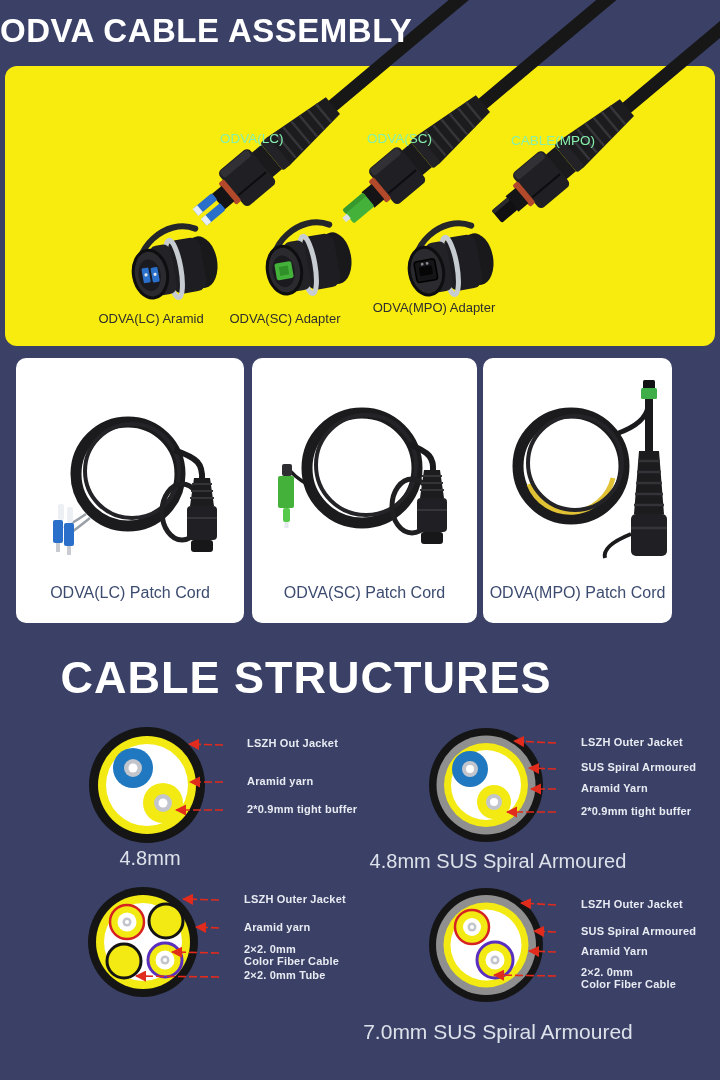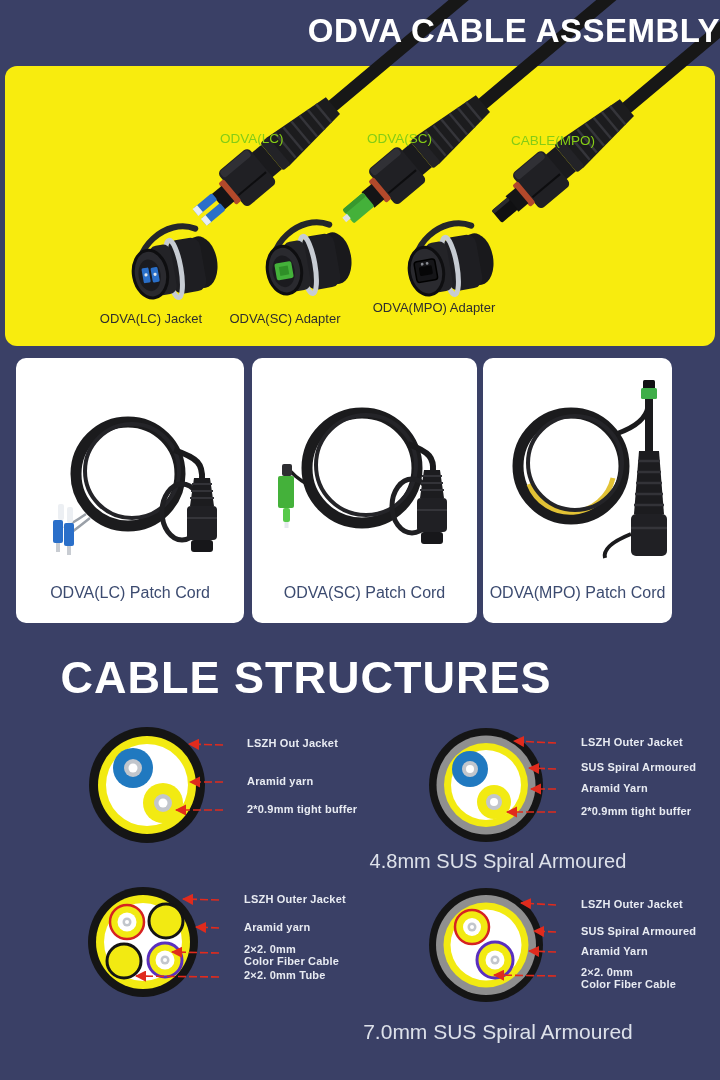--- a/index.html
+++ b/index.html
@@ -1,25 +1,25 @@
 <!DOCTYPE html>
 <html><head>
 <meta charset="utf-8">
 <style>
   html,body{margin:0;padding:0;background:#3a4066;}
   .canvas{position:relative;width:720px;height:1080px;background:#3a4066;overflow:hidden;
           font-family:"Liberation Sans",sans-serif;}
-  .h1{position:absolute;left:0;top:13px;width:720px;text-align:right;z-index:6;
+  .h1{position:absolute;left:0;top:13px;width:720px;text-align:left;z-index:6;
       font:bold 33px/1.1 "Liberation Sans",sans-serif;color:#ffffff;letter-spacing:.5px;}
   .h2{position:absolute;left:0;top:653px;width:612px;text-align:center;z-index:6;
       font:bold 45px/1.1 "Liberation Sans",sans-serif;color:#ffffff;letter-spacing:1px;}
   .yellow-panel{position:absolute;left:5px;top:66px;width:710px;height:280px;
       background:#f8ec0e;border-radius:12px;z-index:1;}
   .overlay{position:absolute;left:0;top:0;z-index:5;pointer-events:none;}
-  .conn-label{position:absolute;z-index:6;font:400 13.5px "Liberation Sans",sans-serif;color:#84cc16;}
+  .conn-label{position:absolute;z-index:6;font:400 13.5px "Liberation Sans",sans-serif;color:#86efac;}
   .adp-label{position:absolute;z-index:6;transform:translateX(-50%);
       font:400 13px "Liberation Sans",sans-serif;color:#2e2e2e;}
   .card{position:absolute;top:358px;height:265px;background:#ffffff;border-radius:10px;z-index:2;}
   .card svg{position:absolute;left:0;top:8px;}
   .card-label{position:absolute;left:0;right:0;top:226px;text-align:center;
       font:400 16px "Liberation Sans",sans-serif;color:#3c4b70;}
   .callout{position:absolute;z-index:6;font:600 11px/11.5px "Liberation Sans",sans-serif;
       color:#e8ebf2;white-space:pre-line;letter-spacing:.2px;padding-left:20px;}
   .caption{position:absolute;z-index:6;text-align:center;
       font:400 20px/1.2 "Liberation Sans",sans-serif;color:#dde1ea;}
@@ -225,21 +225,21 @@
       <line x1="556" y1="932" x2="534" y2="931" marker-end="url(#arr)" stroke-dasharray="8 3"></line>
       <line x1="556" y1="952" x2="529" y2="951" marker-end="url(#arr)" stroke-dasharray="8 3"></line>
       <line x1="556" y1="976" x2="494" y2="975" marker-end="url(#arr)" stroke-dasharray="8 3"></line>
     </g>
   </svg>
 
   <div class="conn-label" style="left:220px;top:131px">ODVA(LC)</div>
   <div class="conn-label" style="left:367px;top:131px">ODVA(SC)</div>
   <div class="conn-label" style="left:511px;top:133px">CABLE(MPO)</div>
 
-  <div class="adp-label" style="left:151px;top:311px">ODVA(LC) Jacket</div>
+  <div class="adp-label" style="left:151px;top:311px">ODVA(LC) Aramid</div>
   <div class="adp-label" style="left:285px;top:311px">ODVA(SC) Adapter</div>
   <div class="adp-label" style="left:434px;top:300px">ODVA(MPO) Adapter</div>
 
   <div class="card" style="left:16px;width:228px">
     <svg width="228" height="216" viewBox="0 0 228 216">
       <circle cx="112" cy="108" r="52" fill="none" stroke="#1b1b1d" stroke-width="11"></circle>
       <circle cx="116" cy="105" r="47" fill="none" stroke="#242428" stroke-width="4"></circle>
       <path d="M158,84 C182,92 187,98 186,114" fill="none" stroke="#1a1a1c" stroke-width="6"></path>
       <ellipse cx="166" cy="146" rx="20" ry="28" fill="none" stroke="#1f1f22" stroke-width="5"></ellipse>
       <path d="M178,112 L194,112 L198,140 L174,140 Z" fill="#1c1c1f"></path>
@@ -327,16 +327,17 @@
   <div class="callout" style="left:224px;top:944px">2×2. 0mm
 Color Fiber Cable</div>
   <div class="callout" style="left:224px;top:970px">2×2. 0mm Tube</div>
 
   <div class="callout" style="left:561px;top:899px">LSZH Outer Jacket</div>
   <div class="callout" style="left:561px;top:926px">SUS Spiral Armoured</div>
   <div class="callout" style="left:561px;top:946px">Aramid Yarn</div>
   <div class="callout" style="left:561px;top:967px">2×2. 0mm
 Color Fiber Cable</div>
 
+  <div class="caption" style="left:75px;top:846px;width:150px">4.8mm</div>
   <div class="caption" style="left:348px;top:849px;width:300px">4.8mm SUS Spiral Armoured</div>
   <div class="caption big" style="left:348px;top:1019px;width:300px">7.0mm SUS Spiral Armoured</div>
 
 </div>
 
 </body></html>

